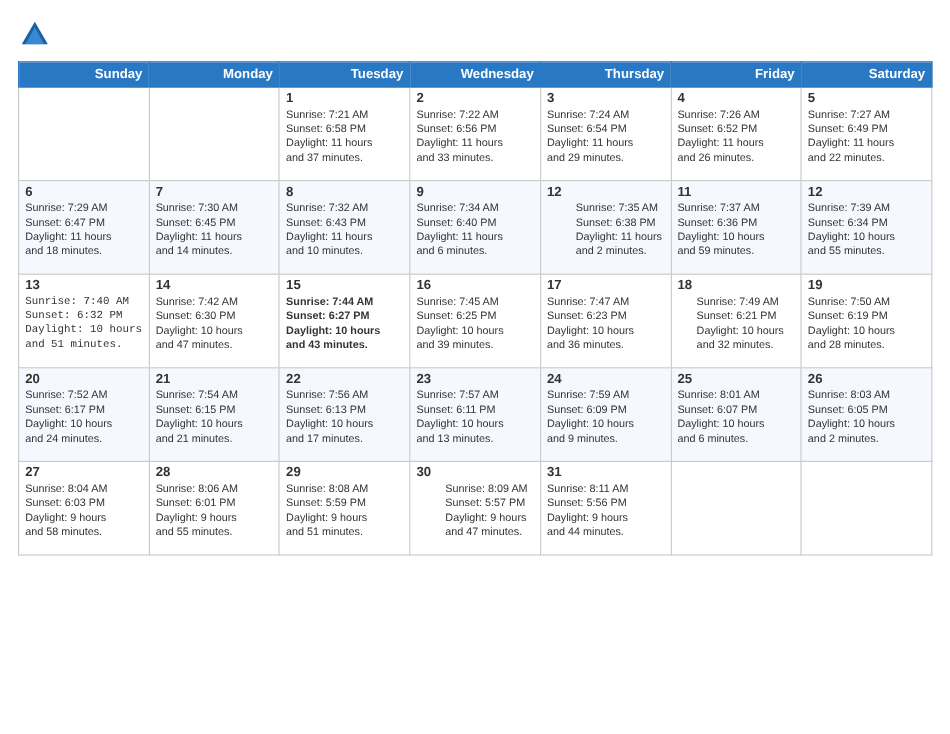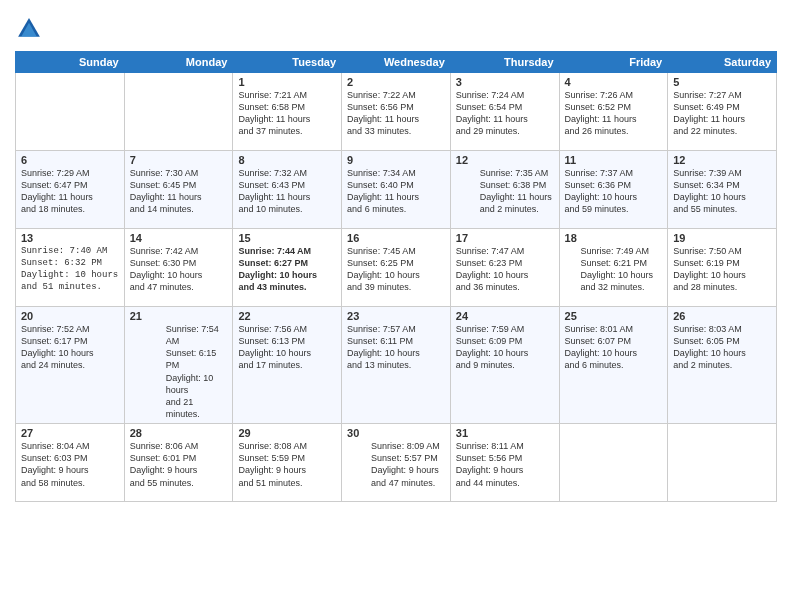--- a/index.html
+++ b/index.html
@@ -273,21 +273,21 @@
         <tr>
           <td>
             <span class="day-num">20</span>
             <div class="cell-text" style="white-space: pre-line;">Sunrise: 7:52 AM
 Sunset: 6:17 PM
 Daylight: 10 hours
 and 24 minutes.</div>
           </td>
           <td>
             <span class="day-num">21</span>
-            <div class="cell-text" style="white-space: pre-line; margin-left: 36px;">Sunrise: 7:54 AM
+            <div class="cell-text" style="white-space: pre-line;">Sunrise: 7:54 AM
 Sunset: 6:15 PM
 Daylight: 10 hours
 and 21 minutes.</div>
           </td>
           <td>
             <span class="day-num">22</span>
             <div class="cell-text" style="white-space: pre-line;">Sunrise: 7:56 AM
 Sunset: 6:13 PM
 Daylight: 10 hours
 and 17 minutes.</div>

